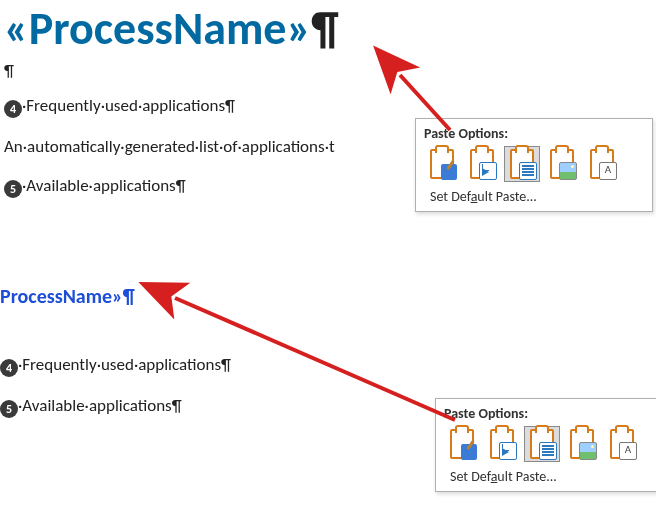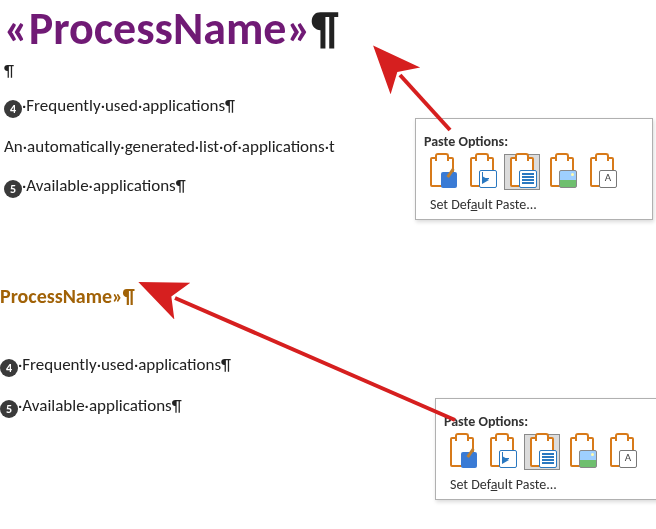--- a/index.html
+++ b/index.html
@@ -14,21 +14,21 @@
     font-size: 17px;
     color: #333;
   }
   .doc-area {
     position: absolute;
     left: 0; top: 0; right: 0; bottom: 0;
   }
   .title {
     font-size: 46px;
     font-weight: 700;
-    color: #701a75;
+    color: #0369a1;
     font-family: Calibri, Arial, sans-serif;
     letter-spacing: 0px;
   }
   .pilcrow { color: #222; }
   .line {
     white-space: nowrap;
     margin: 6px 0;
     color: #222;
   }
   .line.small-gap { margin-top: 4px; }
@@ -39,32 +39,32 @@
     background: #3a3a3a;
     color: #fff;
     text-align: center;
     font-size: 12px;
     line-height: 18px;
     font-weight: 600;
     vertical-align: -2px;
   }
   .subheading {
     font-weight: 600;
-    color: #a16207;
+    color: #1d4ed8;
     font-size: 20px;
   }
   .section-top { padding: 0 0 0 4px; }
   .section-bottom { padding: 0 0 0 0; }
 
   .paste-popup {
     position: absolute;
     background: #fff;
     border: 1px solid #b0b0b0;
     box-shadow: 1px 2px 4px rgba(0,0,0,0.15);
-    padding: 14px 8px 4px 8px;
+    padding: 6px 8px 4px 8px;
     font-size: 14px;
     color: #333;
   }
   .paste-label {
     font-weight: 600;
     margin-bottom: 4px;
   }
   .paste-icons {
     display: flex;
     gap: 4px;

